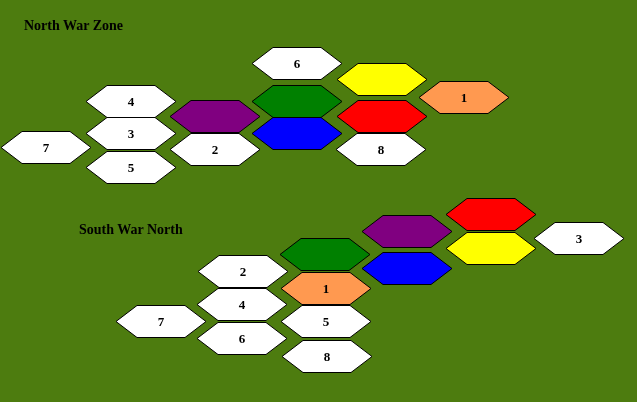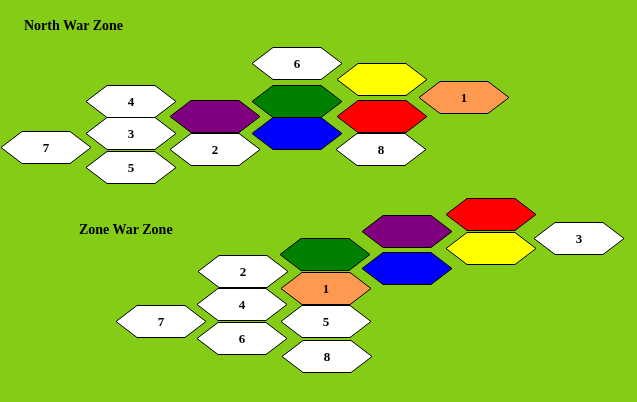--- a/index.html
+++ b/index.html
@@ -3,21 +3,21 @@
 <meta charset="utf-8">
 <style>
   * { margin: 0; padding: 0; box-sizing: border-box; }
   html, body { background: #ffffff; }
   body { font-family: "Liberation Serif", serif; }
 
   .canvas {
     position: relative;
     width: 637px;
     height: 402px;
-    background: #84cc16;
+    background: #4d7c0f;
     overflow: hidden;
   }
 
   .zone-title {
     position: absolute;
     font-family: "Liberation Serif", serif;
     font-size: 14px;
     font-weight: bold;
     color: #000000;
     white-space: nowrap;
@@ -49,21 +49,21 @@
     font-weight: bold;
     color: #000000;
     pointer-events: none;
   }
 </style>
 </head>
 <body>
 
 <div class="canvas">
   <h2 class="zone-title north">North War Zone</h2>
-  <h2 class="zone-title south">Zone War Zone</h2>
+  <h2 class="zone-title south">South War North</h2>
 
   <div class="zone-layer">
       <div class="hex" style="left: 251px; top: 47px;">
         <svg width="92" height="33" viewBox="0 0 92 33">
           <polygon points="1,16.5 22,0.5 70,0.5 91,16.5 70,32.5 22,32.5" fill="#FFFFFF" stroke="#000000" stroke-width="1"></polygon>
         </svg>
         <span class="hex-label">6</span>
       </div>
       <div class="hex" style="left: 336px; top: 63px;">
         <svg width="92" height="33" viewBox="0 0 92 33">

